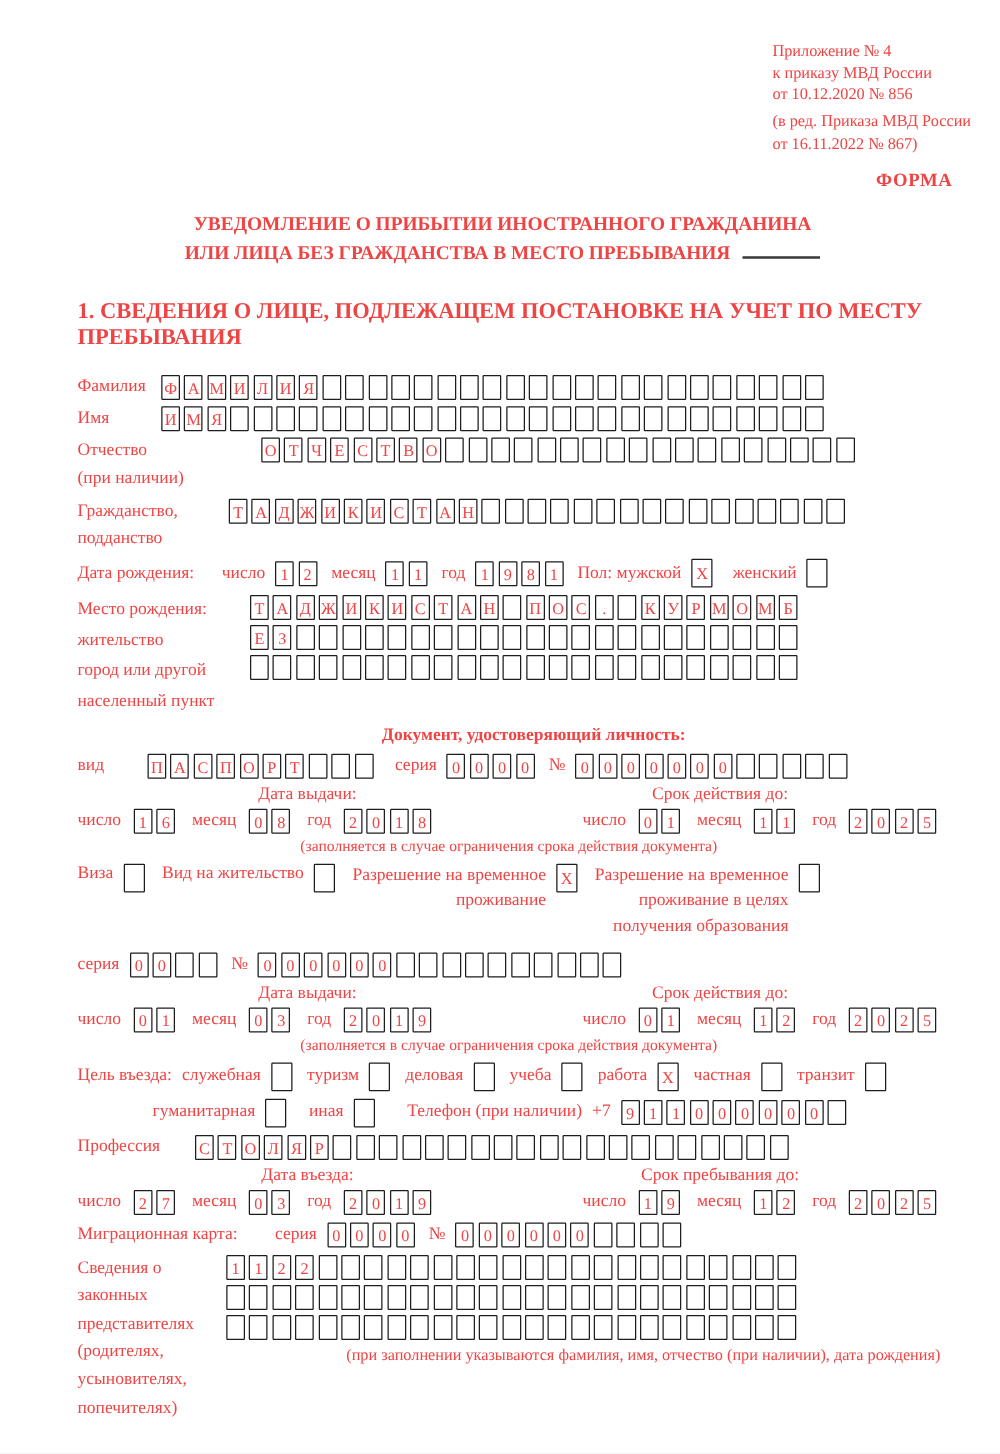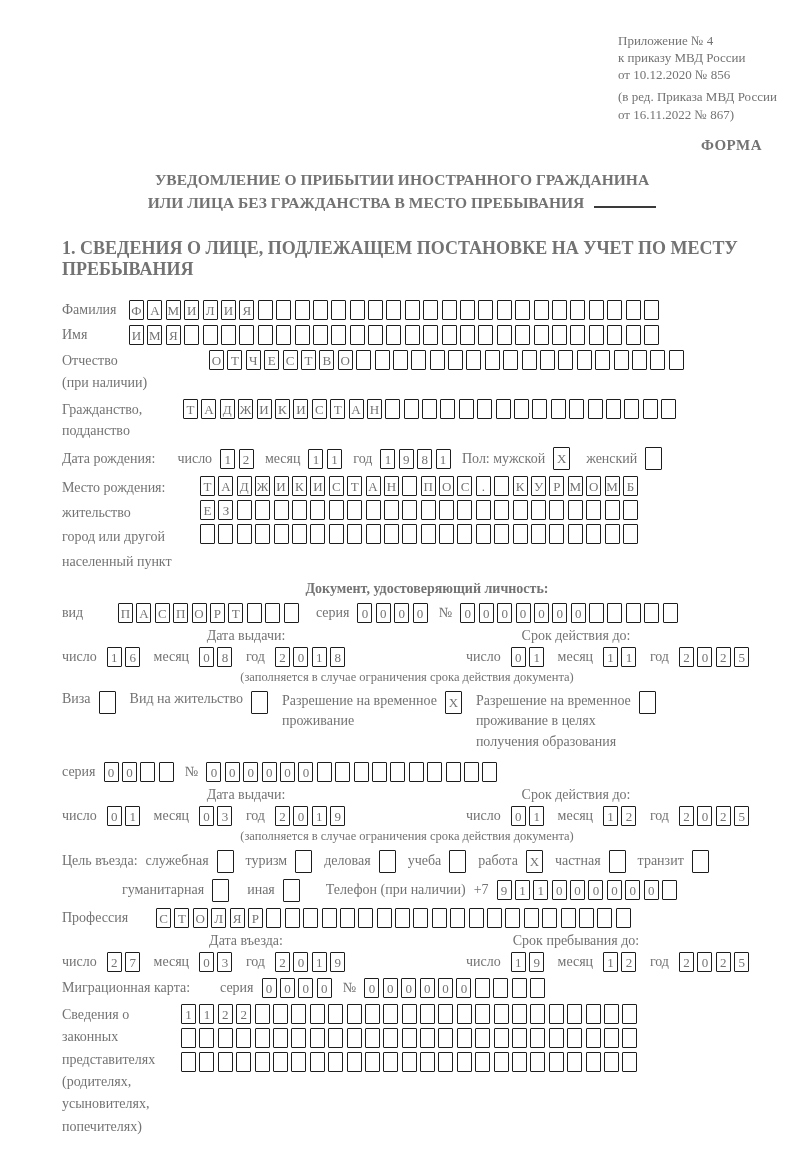--- a/index.html
+++ b/index.html
@@ -1,19 +1,19 @@
 <!DOCTYPE html>
 <html><head>
 <meta charset="utf-8">
 <style>
   * { box-sizing: border-box; }
   html,body { margin:0; padding:0; background:#e8e8e8; }
   .page {
     position:relative; width:800px; height:1163px; margin:0 auto;
-    background:#ffffff; color:#737373;
+    background:#ffffff; color:#ef4444;
     font-family:"Liberation Serif","DejaVu Serif",serif;
     font-size:14px; padding:32px 8px 0 62px; overflow:hidden;
   }
   
   .appendix { margin-left:556px; font-size:13px; line-height:1.32; }
   .appendix .gap { height:5px; }
   .forma { text-align:right; padding-right:30px; font-weight:bold; font-size:15px; margin-top:14px; letter-spacing:.5px; }
   
   .title { text-align:center; font-weight:bold; font-size:15.5px; line-height:1.5; margin-top:14px; margin-right:50px; }
   .u-line { display:inline-block; width:62px; border-bottom:2.5px solid #3a3a3a; margin-left:10px; vertical-align:baseline; }
@@ -45,21 +45,21 @@
   .date-hdr { text-align:center; font-size:14px; margin-bottom:3px; }
   .date-hdr-r { padding-right:70px; }
   .date-line { display:flex; align-items:center; gap:6px; }
   .date-line-r { padding-left:36px; }
   .date-line .cells { margin:0 4px; }
   .note { font-size:12.5px; text-align:center; padding-right:40px; margin:3px 0 6px 0; }
   .residence-text { font-size:14.2px; line-height:1.7; margin-top:4px; }
   
   .visa-row { display:flex; align-items:flex-start; gap:14px; margin:6px 0 10px 0; }
   .visa-item { display:flex; align-items:flex-start; gap:8px; }
-  .visa-item .multiline { text-align:left; line-height:1.45; }
+  .visa-item .multiline { text-align:right; line-height:1.45; }
   
   .purpose-row { display:flex; align-items:center; gap:8px; margin-bottom:6px; flex-wrap:nowrap; }
   .purpose-row .check { margin-right:4px; }
   .indent-60 { margin-left:60px; }
   .phone-group { display:flex; align-items:center; gap:8px; margin-left:14px; }
   .reps-note { font-size:13px; margin:4px 0 0 96px; }
   .mig-row { display:flex; align-items:center; gap:8px; margin-bottom:6px; }
   .mig-row .mig-label { width:150px; }
   .sp-l { margin-left:28px; }
 </style>
@@ -301,16 +301,17 @@
       <div>законных</div>
       <div>представителях</div>
       <div>(родителях,</div>
       <div>усыновителях,</div>
       <div>попечителях)</div>
     </span>
     <span class="stackrows">
       <span class="cells"><span class="cell filled">1</span><span class="cell filled">1</span><span class="cell filled">2</span><span class="cell filled">2</span><span class="cell"></span><span class="cell"></span><span class="cell"></span><span class="cell"></span><span class="cell"></span><span class="cell"></span><span class="cell"></span><span class="cell"></span><span class="cell"></span><span class="cell"></span><span class="cell"></span><span class="cell"></span><span class="cell"></span><span class="cell"></span><span class="cell"></span><span class="cell"></span><span class="cell"></span><span class="cell"></span><span class="cell"></span><span class="cell"></span><span class="cell"></span></span>
       <span class="cells"><span class="cell"></span><span class="cell"></span><span class="cell"></span><span class="cell"></span><span class="cell"></span><span class="cell"></span><span class="cell"></span><span class="cell"></span><span class="cell"></span><span class="cell"></span><span class="cell"></span><span class="cell"></span><span class="cell"></span><span class="cell"></span><span class="cell"></span><span class="cell"></span><span class="cell"></span><span class="cell"></span><span class="cell"></span><span class="cell"></span><span class="cell"></span><span class="cell"></span><span class="cell"></span><span class="cell"></span><span class="cell"></span></span>
       <span class="cells"><span class="cell"></span><span class="cell"></span><span class="cell"></span><span class="cell"></span><span class="cell"></span><span class="cell"></span><span class="cell"></span><span class="cell"></span><span class="cell"></span><span class="cell"></span><span class="cell"></span><span class="cell"></span><span class="cell"></span><span class="cell"></span><span class="cell"></span><span class="cell"></span><span class="cell"></span><span class="cell"></span><span class="cell"></span><span class="cell"></span><span class="cell"></span><span class="cell"></span><span class="cell"></span><span class="cell"></span><span class="cell"></span></span>
+      <div class="reps-note">(при заполнении указываются фамилия, имя, отчество (при наличии), дата рождения)</div>
     </span>
   </div>
 
 </div>
 
 </body></html>

